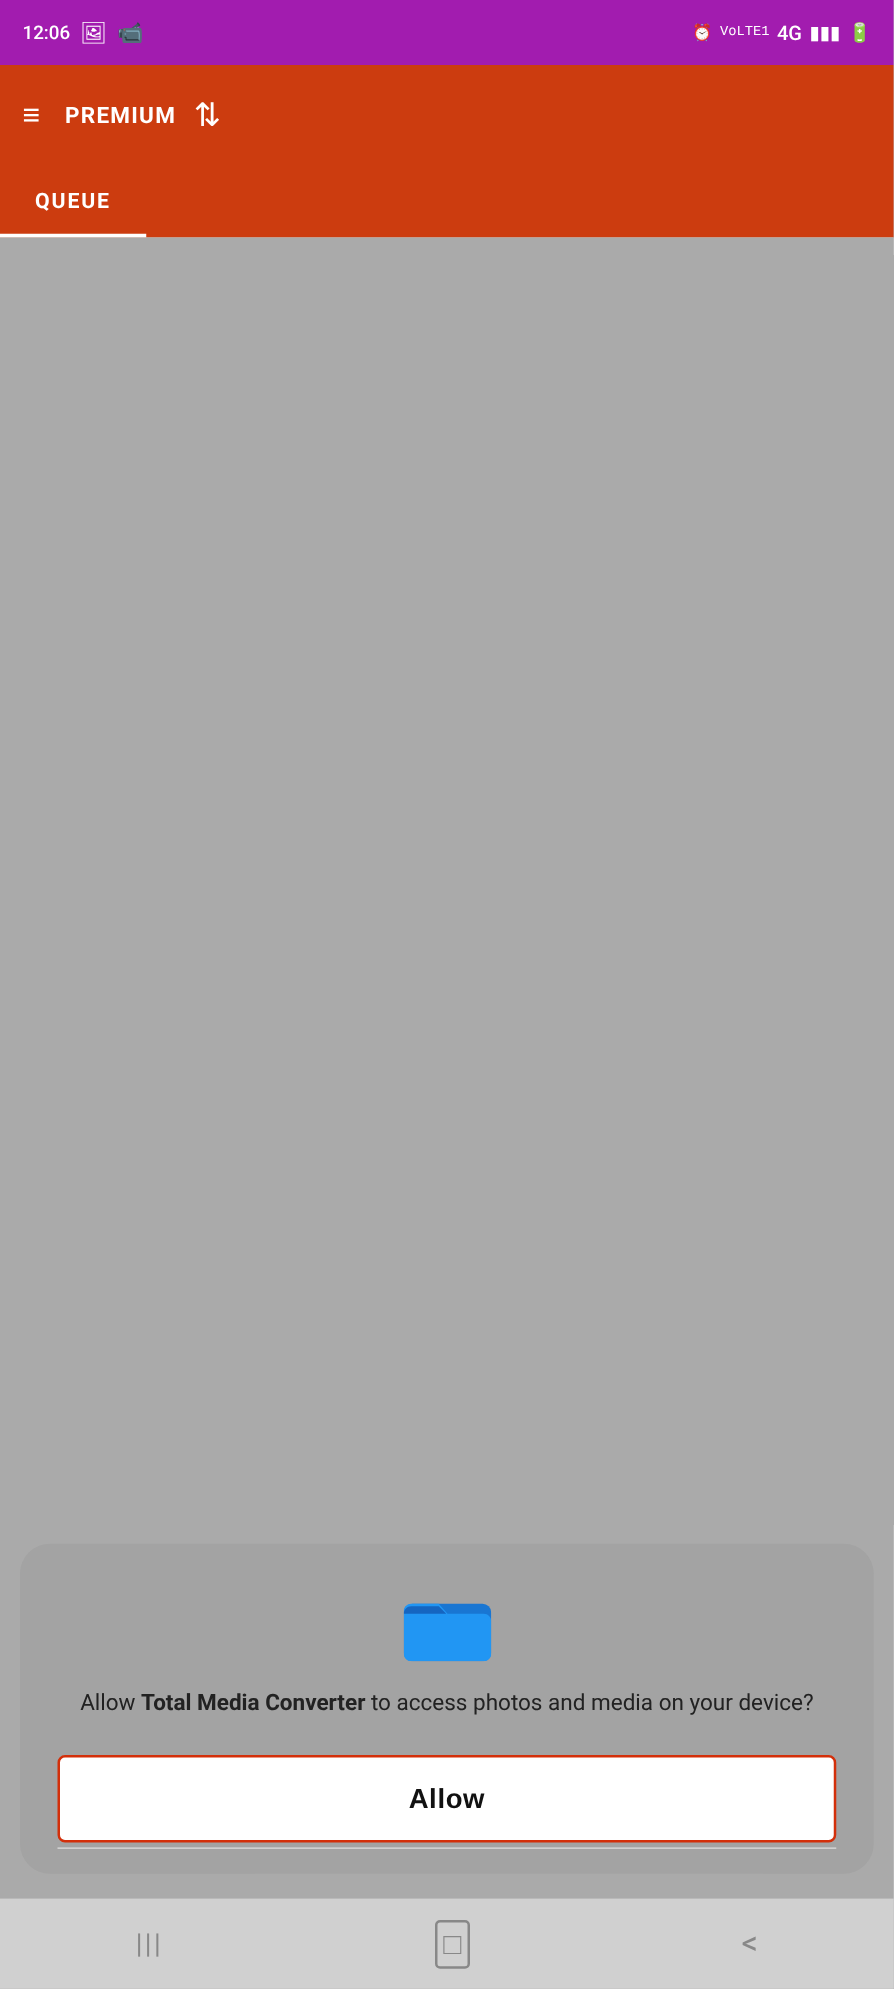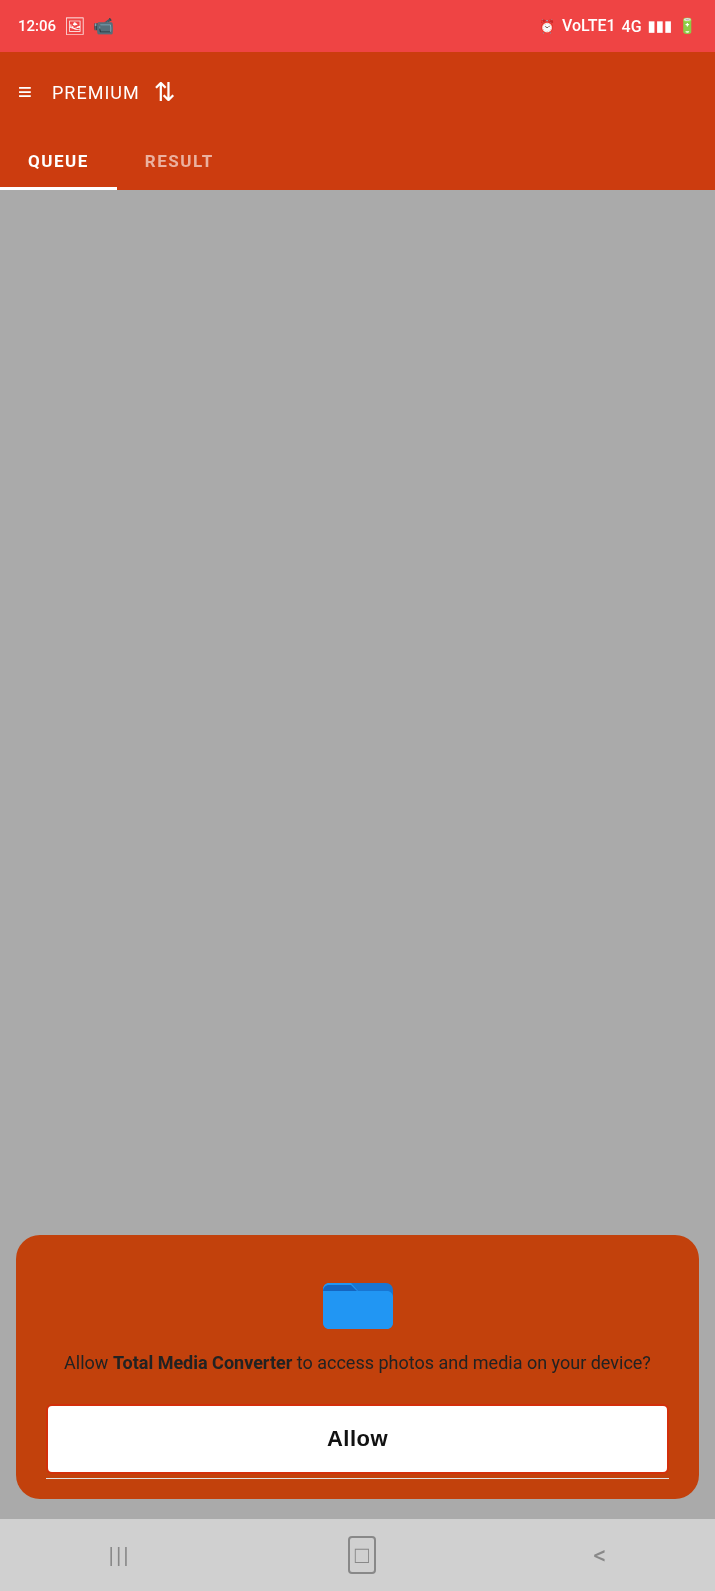--- a/index.html
+++ b/index.html
@@ -11,21 +11,21 @@
       font-family: 'Roboto', Arial, sans-serif;
       background: #c8c8c8;
       overflow: hidden;
       position: relative;
     }
 
     
     .status-bar {
       width: 100%;
       height: 52px;
-      background: #ef4444;
+      background: #a21caf;
       display: flex;
       align-items: center;
       justify-content: space-between;
       padding: 0 18px;
       color: white;
       font-size: 15px;
       font-weight: 500;
     }
     .status-bar-left {
       display: flex;
@@ -55,21 +55,21 @@
       color: white;
     }
     .header-title {
       font-size: 36px;
       font-weight: bold;
       color: white;
       flex: 1;
     }
     .header-premium {
       font-size: 18px;
-      font-weight: normal;
+      font-weight: bold;
       color: white;
       letter-spacing: 1px;
       margin-right: 14px;
     }
     .sort-icon {
       font-size: 26px;
       color: white;
     }
 
     
@@ -121,21 +121,21 @@
     
     .dialog-container {
       position: absolute;
       bottom: 0;
       left: 0;
       width: 100%;
       z-index: 20;
       padding: 0 16px 20px 16px;
     }
     .dialog {
-      background: #c2410c;
+      background: #a3a3a3;
       border-radius: 24px;
       padding: 36px 30px 16px 30px;
       display: flex;
       flex-direction: column;
       align-items: center;
     }
     .folder-icon {
       width: 70px;
       height: 58px;
       margin-bottom: 20px;
@@ -227,39 +227,36 @@
 <div class="status-bar">
   <div class="status-bar-left">
     <span>12:06</span>
 
     <span style="font-size:17px;">🖼</span>
 
     <span style="font-size:17px;">📹</span>
   </div>
   <div class="status-bar-right">
     <span>⏰</span>
-    <span style="font-size:16px; line-height:1;">VoLTE1</span>
+    <span style="font-size:11px; line-height:1;font-family:Liberation Mono, monospace;">VoLTE1</span>
     <span style="font-size:16px;">4G</span>
     <span style="font-size:15px;">▮▮▮</span>
     <span style="font-size:15px;">🔋</span>
   </div>
 </div>
 
 <div class="header">
   <span class="hamburger-icon">≡</span>
   <span class="header-premium">PREMIUM</span>
   <span class="sort-icon">⇅</span>
 </div>
 
 <div class="tabs">
   <div class="tab tab-active">
     <span>QUEUE</span>
-  </div>
-  <div class="tab tab-inactive">
-    <span>RESULT</span>
   </div>
 </div>
 
 <div class="content-wrapper">
   <div class="overlay"></div>
 
   <div class="tap-hint-text">
     <span>Tap to (+) button to start</span>
   </div>
 

